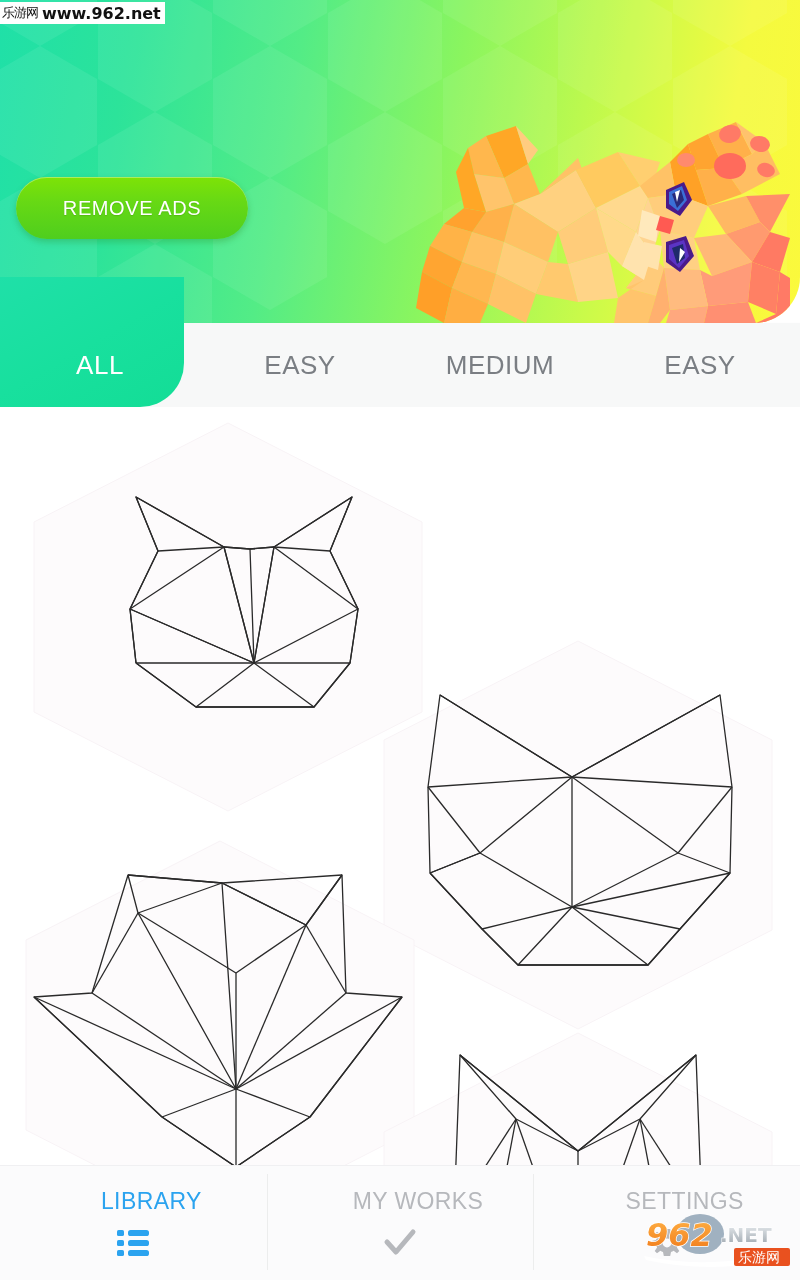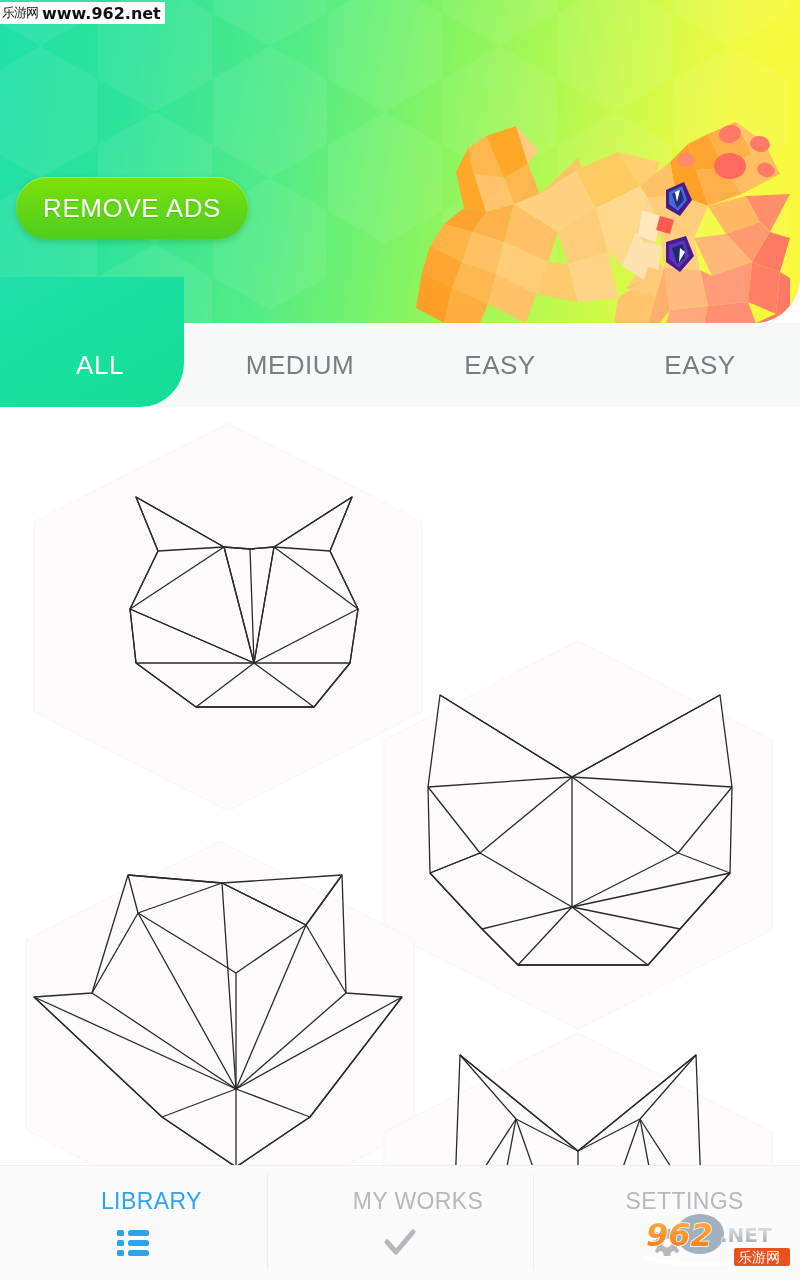--- a/index.html
+++ b/index.html
@@ -27,21 +27,21 @@
     position:absolute; right:10px; top:112px; width:382px; height:211px;
   }
   .cat-art svg{ display:block; width:100%; height:100%; }
 
   .remove-ads{
     position:absolute; left:16px; top:177px;
     width:232px; height:62px; border:0; cursor:pointer;
     border-radius:31px;
     background:linear-gradient(180deg,#7ee307 0%,#67d914 40%,#4fce1e 100%);
     box-shadow:0 3px 6px rgba(40,120,10,.28), inset 0 1px 0 rgba(255,255,255,.35);
-    color:#ffffff; font-size:26px; letter-spacing:.6px;
+    color:#ffffff; font-size:20px; letter-spacing:.6px;
     font-family:"Liberation Sans", sans-serif;
     display:flex; align-items:center; justify-content:center;
     text-shadow:0 1px 1px rgba(60,140,10,.35);
   }
 
   
   .tabstrip{
     position:absolute; left:0; top:323px; width:800px; height:84px;
     background:#f7f8f8;
     border-top-left-radius:44px;
@@ -251,24 +251,24 @@
     </button>
   </div>
 
   <div class="tabstrip">
     <div class="tab-active-bg"></div>
     <div class="tabs">
       <button class="tab tab-active">
         <span>ALL</span>
       </button>
       <button class="tab">
-        <span>MEDIUM</span>
+        <span>EASY</span>
       </button>
       <button class="tab">
-        <span>EASY</span>
+        <span>MEDIUM</span>
       </button>
       <button class="tab">
         <span>EASY</span>
       </button>
     </div>
   </div>
 
   <div class="content">
 
     <div class="card" style="left:18px; top:10px; width:420px; height:400px;">

